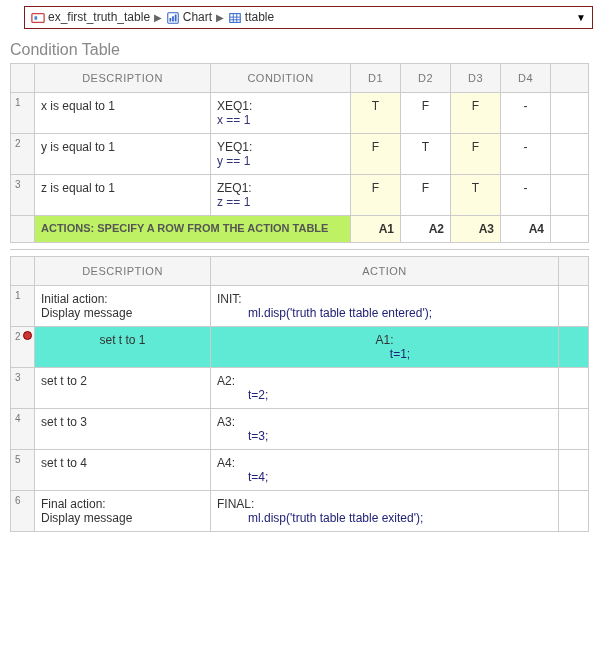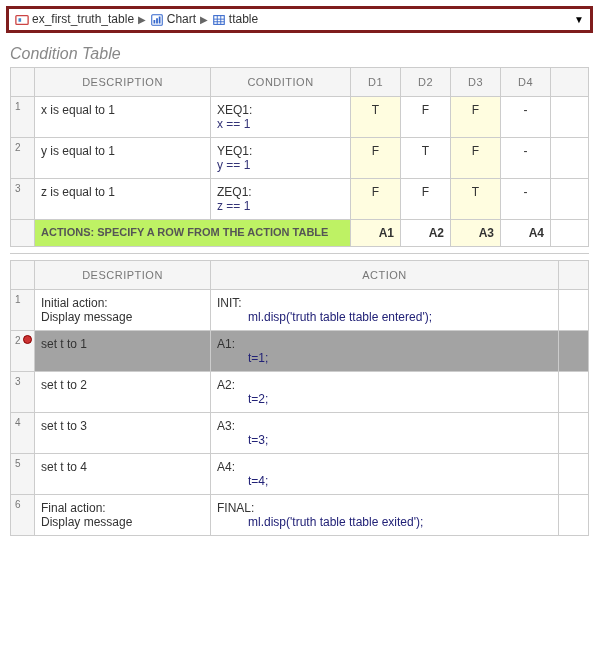--- a/index.html
+++ b/index.html
@@ -5,23 +5,23 @@
   * { box-sizing: border-box; }
   body {
     margin: 0;
     font-family: Arial, Helvetica, sans-serif;
     font-size: 12px;
     color: #333;
     background: #fff;
     width: 599px;
   }
   .breadcrumb-bar {
-    border: 3px solid #7f1d1d;
+    border: 1px solid #7f1d1d;
     background: #fff;
-    margin: 6px 6px 4px 6px;
+    margin: 6px 6px 4px 24px;
     padding: 3px 6px;
     display: flex;
     align-items: center;
     gap: 4px;
     font-size: 12px;
     color: #333;
   }
   .breadcrumb-bar .crumb {
     display: inline-flex;
     align-items: center;
@@ -39,21 +39,20 @@
   }
   .icon-svg { width: 14px; height: 14px; display: inline-block; vertical-align: middle; }
   .section {
     padding: 6px 10px 2px 10px;
   }
   .section-title {
     font-size: 16px;
     color: #888;
     font-weight: 400;
     margin: 2px 0 4px 0;
-    font-style: italic;
   }
   .hr {
     border: none;
     border-top: 1px solid #ccc;
     margin: 4px 10px 0 10px;
   }
   table.tt {
     border-collapse: collapse;
     width: 100%;
     table-layout: fixed;
@@ -115,21 +114,21 @@
     font-weight: bold;
     color: #333;
     padding-top: 14px;
     padding-bottom: 14px;
     margin-top: 44px;
   }
   .acell.hl { background: #fffde0; }
   .code-name { color: #333; }
   .code-expr { color: #337; margin-top: 6px; }
   .code-stmt { color: #227; padding-left: 31px; }
-  tr.row-highlight td { background: #a3a3a3; }
+  tr.row-highlight td { background: #5eead4; text-align: center; }
   tr.row-highlight td.rownum { background: #f5f5f5; }
   .breakpoint {
     width: 9px; height: 9px;
     background: #c33;
     border: 1px solid #800;
     border-radius: 50%;
     display: inline-block;
     position: absolute;
     right: 2px;
     top: 4px;

